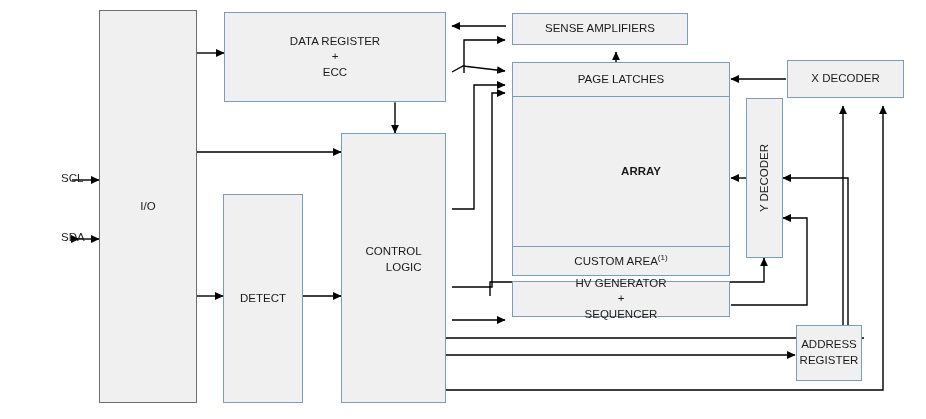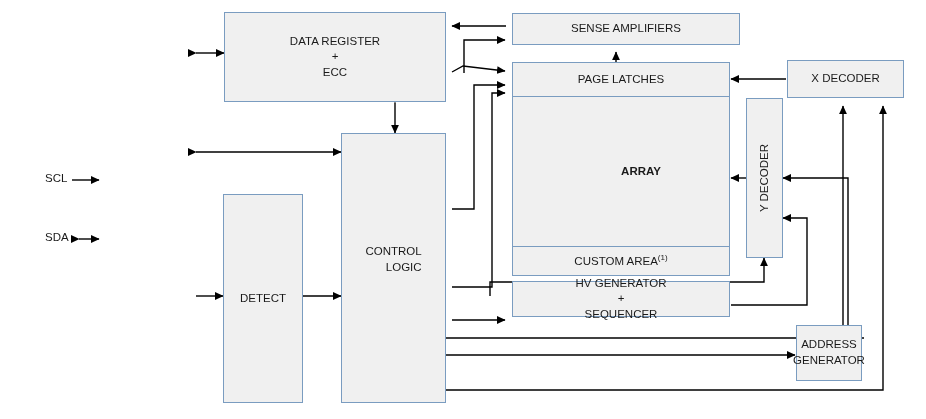--- a/index.html
+++ b/index.html
@@ -8,21 +8,21 @@
   svg#wires{position:absolute;left:0;top:0;width:926px;height:419px;}
   .blk{position:absolute;box-sizing:border-box;background:#f0f0f0;border:1px solid #7a9cc0;
        display:flex;align-items:center;justify-content:center;text-align:center;
        font-size:11.5px;color:#1a1a1a;line-height:1.35;z-index:3;}
   .blk.gray{border-color:#6e6e6e;}
   .blk.noborder{border:none;}
   .stack{position:absolute;box-sizing:border-box;background:#f0f0f0;border:1px solid #7a9cc0;z-index:2;}
   .divider{position:absolute;left:0;right:0;height:1px;background:#7a9cc0;z-index:4;}
   .vlabel{position:absolute;z-index:5;font-size:11.5px;color:#1a1a1a;
           transform:rotate(-90deg);white-space:nowrap;}
-  .pinlabel{position:absolute;font-size:11.5px;color:#1a1a1a;z-index:5;white-space:nowrap;}
+  .pinlabel{position:absolute;font-size:11.5px;color:#1a1a1a;z-index:5;white-space:nowrap;margin-left:16px;}
   .lbl{pointer-events:none;}
   sup{font-size:8px;vertical-align:super;}
 </style>
 </head>
 <body>
 
 <div id="diagram">
 
   <svg id="wires" viewBox="0 0 926 419" xmlns="http://www.w3.org/2000/svg">
     <defs>
@@ -79,20 +79,23 @@
       <path d="M446,355 L795,355" marker-end="url(#ah)"></path>
 
       <path d="M446,338 L864,338"></path>
 
     </g>
   </svg>
 
   <div class="pinlabel lbl" style="left:45px;top:172px;">SCL</div>
   <div class="pinlabel lbl" style="left:45px;top:231px;">SDA</div>
 
+  <div class="blk gray" style="left:99px;top:10px;width:98px;height:393px;">
+    <span class="lbl">I/O</span>
+  </div>
 
   <div class="blk" style="left:224px;top:12px;width:222px;height:90px;">
     <div>
       <div>DATA REGISTER</div>
       <div>+</div>
       <div>ECC</div>
     </div>
   </div>
 
   <div class="blk" style="left:223px;top:194px;width:80px;height:209px;">
@@ -101,21 +104,21 @@
     </div>
   </div>
 
   <div class="blk" style="left:341px;top:133px;width:105px;height:270px;align-items:flex-start;padding-top:110px;text-align:right;">
     <div>
       <div>CONTROL</div>
       <div>LOGIC</div>
     </div>
   </div>
 
-  <div class="blk" style="left:512px;top:13px;width:228px;height:32px;">
+  <div class="blk" style="left:512px;top:13px;width:176px;height:32px;">
     <span class="lbl">SENSE AMPLIFIERS</span>
   </div>
 
   <div class="stack" style="left:512px;top:62px;width:218px;height:214px;"></div>
   <div class="divider" style="left:512px;top:96px;width:218px;"></div>
   <div class="divider" style="left:512px;top:246px;width:218px;"></div>
 
   <div class="blk noborder" style="left:512px;top:63px;width:218px;height:33px;background:transparent;">
     <span class="lbl">PAGE LATCHES</span>
   </div>
@@ -137,17 +140,17 @@
   <div class="blk" style="left:787px;top:60px;width:117px;height:38px;">
     <span class="lbl">X DECODER</span>
   </div>
 
   <div class="blk" style="left:746px;top:98px;width:37px;height:160px;"></div>
   <div class="vlabel lbl" style="left:714px;top:172px;width:100px;text-align:center;">Y DECODER</div>
 
   <div class="blk" style="left:796px;top:325px;width:66px;height:56px;">
     <div>
       <div>ADDRESS</div>
-      <div>GENERATOR</div>
+      <div>REGISTER</div>
     </div>
   </div>
 
 </div>
 
 </body></html>

